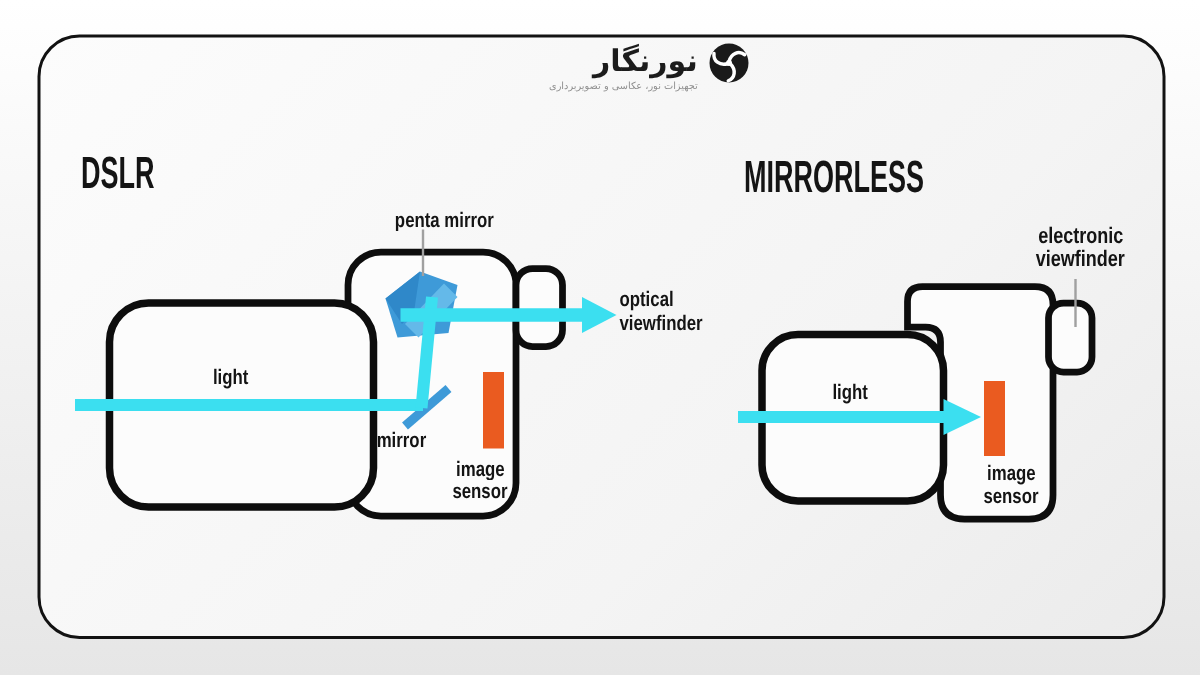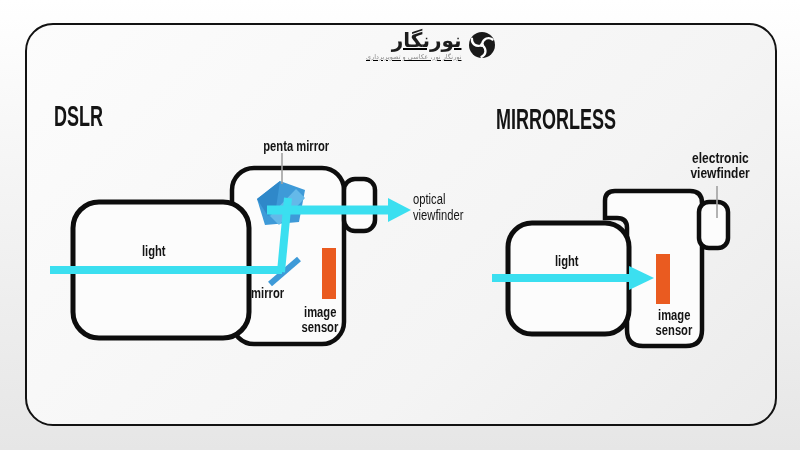--- a/index.html
+++ b/index.html
@@ -3,46 +3,46 @@
 <meta charset="utf-8">
 <style>
   html,body{margin:0;padding:0;width:800px;height:450px;overflow:hidden;
     background:linear-gradient(180deg,#ffffff 0%,#f7f7f7 30%,#e6e6e6 100%);
     font-family:"Liberation Sans",sans-serif;}
   .stage{position:absolute;left:0;top:0;width:800px;height:450px;}
   .card{position:absolute;left:25px;top:23px;width:748px;height:399px;
     border:2.5px solid #121212;border-radius:28px;
     background:linear-gradient(135deg,#fcfcfc 0%,#f4f4f4 65%,#ebebeb 100%);}
   .diagram-svg{position:absolute;left:0;top:0;width:800px;height:450px;}
-  .logo{position:absolute;left:366px;top:28px;display:flex;align-items:center;gap:7px;text-decoration:underline;}
+  .logo{position:absolute;left:366px;top:28px;display:flex;gap:7px;}
   .logo-text{display:flex;flex-direction:column;align-items:flex-end;}
   .logo-title{direction:rtl;font-family:"DejaVu Sans",sans-serif;font-weight:bold;
     font-size:20px;color:#1c1c1c;line-height:24px;}
   .logo-tagline{direction:rtl;font-family:"DejaVu Sans",sans-serif;font-size:6.5px;
     color:#8d8d8d;margin-top:1px;}
   .heading{position:absolute;font-weight:bold;font-size:30px;line-height:30px;color:#141414;
     transform:scaleX(0.60);transform-origin:left top;white-space:nowrap;}
   .lbl{position:absolute;width:120px;text-align:center;font-weight:bold;font-size:14px;
     line-height:15px;color:#141414;}
   .lbl .cond{display:inline-block;transform:scaleX(0.80);transform-origin:center;white-space:nowrap;}
-  .lbl-left{position:absolute;font-weight:normal;font-size:14px;line-height:16px;color:#141414;}
+  .lbl-left{position:absolute;font-weight:bold;font-size:14px;line-height:16px;color:#141414;}
   .lbl-left .cond{display:inline-block;transform:scaleX(0.80);transform-origin:left center;white-space:nowrap;}
   .lbl-sm{font-size:15px;line-height:14.5px;}
 </style>
 </head>
 <body>
 
 <div class="stage">
 
   <div class="card"></div>
 
   <div class="logo">
     <div class="logo-text">
       <div class="logo-title">نورنگار</div>
-      <div class="logo-tagline">نورنگار نور، عکاسی و تصویربرداری</div>
+      <div class="logo-tagline">تجهیزات نور، عکاسی و تصویربرداری</div>
     </div>
     <svg width="28" height="28" viewBox="0 0 28 28">
       <circle cx="14" cy="14" r="13" fill="#1a1a1a"></circle>
       <g stroke="#ffffff" stroke-width="2.3" fill="none" stroke-linecap="round">
         <path d="M14 13 C 15.5 7.5, 20.5 5.5, 24.5 8.5"></path>
         <path d="M14 13 C 15.5 7.5, 20.5 5.5, 24.5 8.5" transform="rotate(120 14 14)"></path>
         <path d="M14 13 C 15.5 7.5, 20.5 5.5, 24.5 8.5" transform="rotate(240 14 14)"></path>
       </g>
       <circle cx="14" cy="14" r="2" fill="#ffffff"></circle>
     </svg>

